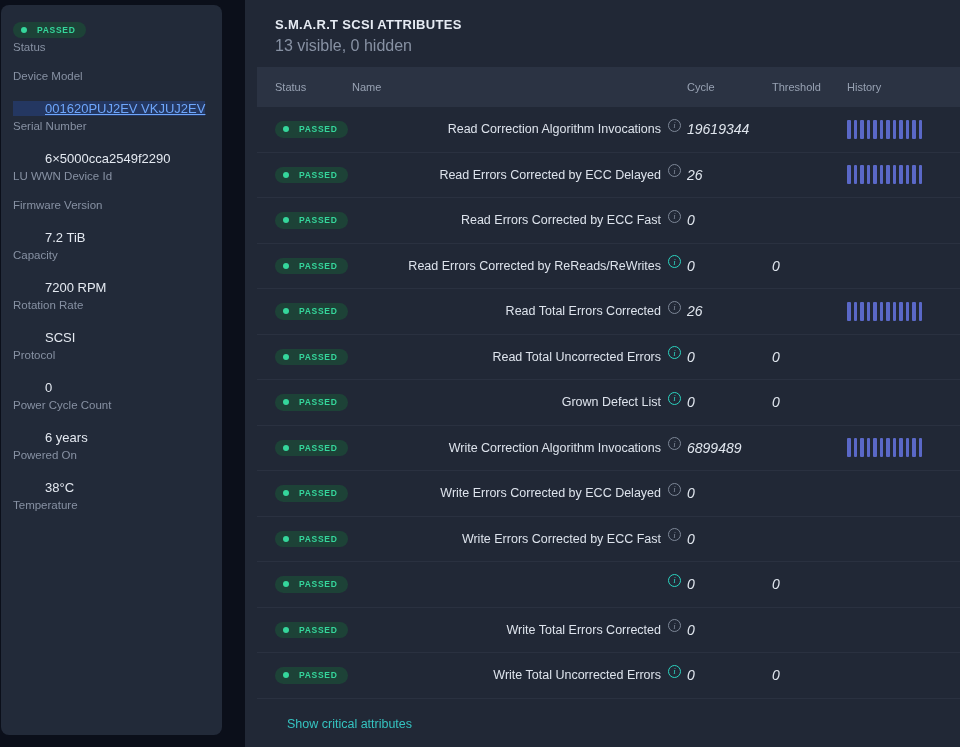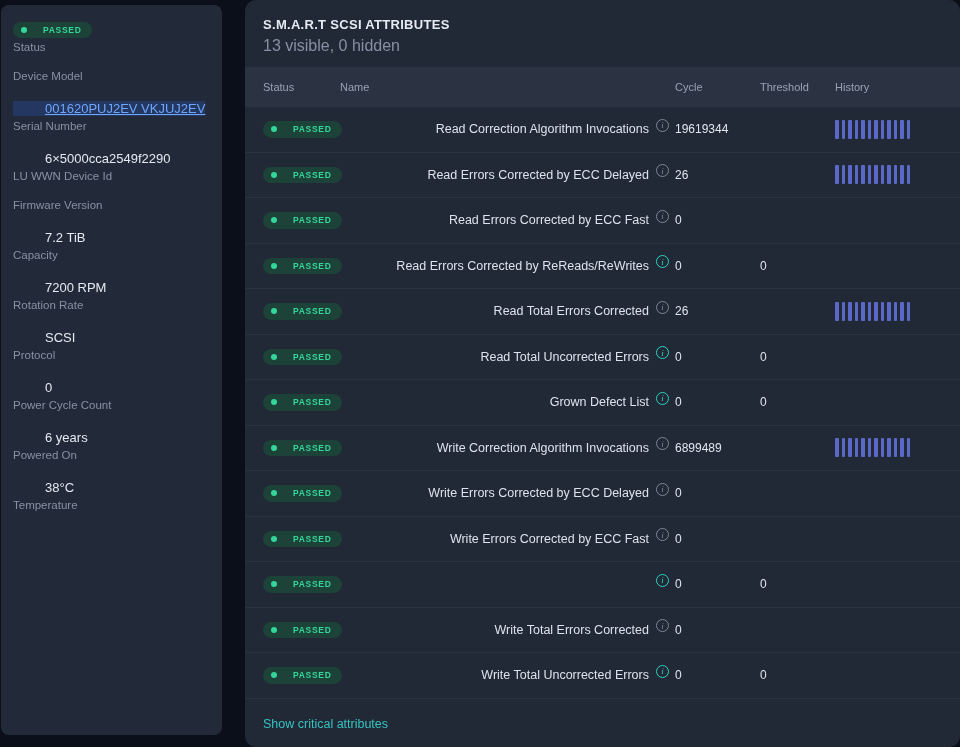--- a/index.html
+++ b/index.html
@@ -27,37 +27,38 @@
     display:inline;
     color:#6ea6fb;
     background:rgba(47,106,240,0.22);
     text-decoration:underline;
     cursor:pointer;
   }
   .sb-label { font-size:11.5px; color:#8791a3; margin-top:3px; line-height:1.2; }
 
   
   .badge {
-    display:inline-flex; align-items:center; gap:16px;
+    display:inline-flex; align-items:center; gap:10px;
     background:#1d4237;
     border-radius:999px;
     padding:4px 10px 4px 8px;
     line-height:1;
   }
   .badge-dot { width:6px; height:6px; border-radius:50%; background:#35d69b; }
   .badge-text {
     font-size:8.5px; font-weight:bold; letter-spacing:0.7px;
     color:#35d69b;
   }
 
   
   .main {
     position:absolute; left:245px; top:0; right:0; height:747px;
     background:#212836;
-    border-radius:11px;
+    border-radius:0;
+    padding-left:12px;
   }
   .main-header { padding:17px 18px 12px 18px; }
   .main-title { font-size:13px; font-weight:bold; color:#e6ebf3; letter-spacing:0.3px; }
   .main-subtitle { font-size:16px; color:#8791a3; margin-top:5px; }
 
   .grid-cols {
     display:grid;
     grid-template-columns:77px 335px 85px 75px 1fr;
     padding:0 18px;
     align-items:center;
@@ -70,41 +71,41 @@
   }
   .tr {
     height:45.5px;
     border-bottom:1px solid #2a3140;
     font-size:12.5px;
     color:#dde3ec;
     cursor:pointer;
   }
   .td { display:flex; align-items:center; }
   .td-name { padding-right:6px;justify-content:flex-end; }
-  .td-value, .td-threshold { font-size:12px; color:#e0e6ee; }
+  .td-value, .td-threshold { font-size:14px; color:#e0e6ee;font-style:italic; }
 
   .info-icon {
     display:inline-flex; align-items:center; justify-content:center;
     width:13px; height:13px; flex:0 0 13px;
     border-radius:50%;
     border:1px solid #7d8797;
     color:#7d8797;
     font-size:9px; font-style:italic;
     font-family:"Liberation Serif", serif;
     margin-left:7px;
     transform:translateY(-4px);
     cursor:pointer;
   }
   .info-icon.critical { border-color:#2bd4c0; color:#2bd4c0; }
 
   .sparkline { display:inline-flex; gap:3px; align-items:flex-end; }
   .spark-bar { width:3.5px; height:19px; background:#5a68c7; border-radius:1px; }
 
   .main-footer { padding:15px 18px; }
-  .footer-link { font-size:12.5px; color:#35c3c0; cursor:pointer; display:inline-block; }
+  .footer-link { font-size:12.5px; color:#35c3c0; cursor:pointer; display:inline-block;margin-left:12px; }
 </style>
 </head>
 <body>
 
 <div class="sidebar">
   <div id="sidebar-fields">
       <div class="sb-field"><span class="badge">
           <span class="badge-dot"></span>
           <span class="badge-text">PASSED</span>
         </span><div class="sb-label">Status</div></div>

